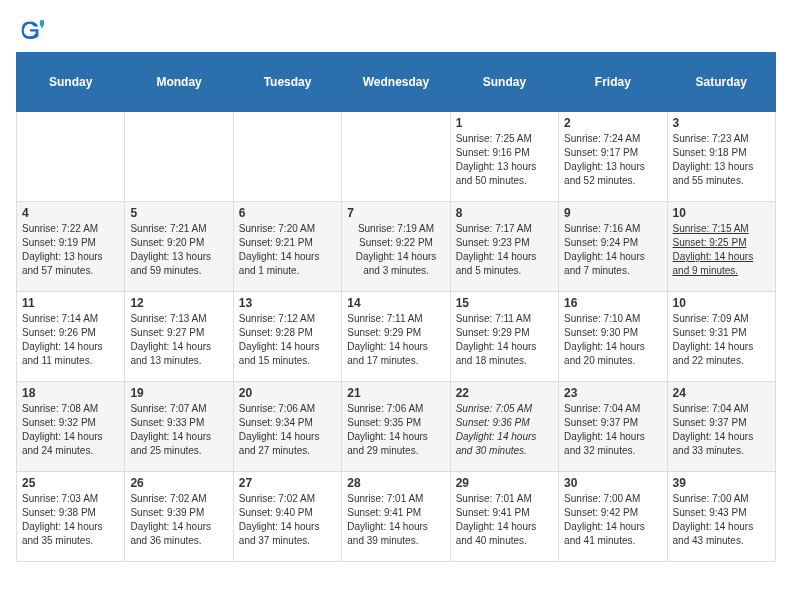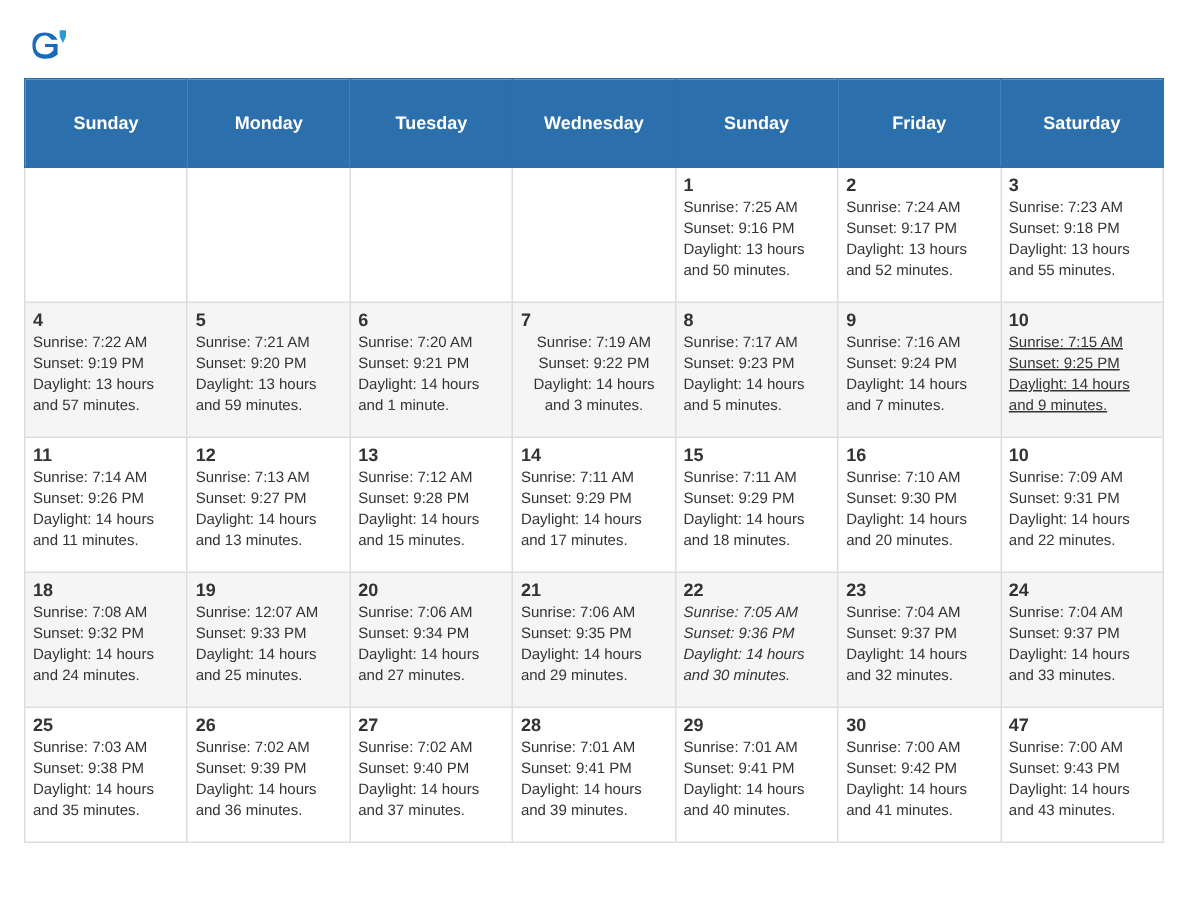--- a/index.html
+++ b/index.html
@@ -261,21 +261,21 @@
       <tr>
         <td>
           <span class="day-num">18</span>
           <div class="cell-info" style="white-space: pre-line;">Sunrise: 7:08 AM
 Sunset: 9:32 PM
 Daylight: 14 hours
 and 24 minutes.</div>
         </td>
         <td>
           <span class="day-num">19</span>
-          <div class="cell-info" style="white-space: pre-line;">Sunrise: 12:07 AM
+          <div class="cell-info" style="white-space: pre-line;">Sunrise: 7:07 AM
 Sunset: 9:33 PM
 Daylight: 14 hours
 and 25 minutes.</div>
         </td>
         <td>
           <span class="day-num">20</span>
           <div class="cell-info" style="white-space: pre-line;">Sunrise: 7:06 AM
 Sunset: 9:34 PM
 Daylight: 14 hours
 and 27 minutes.</div>
@@ -346,21 +346,21 @@
 and 40 minutes.</div>
         </td>
         <td>
           <span class="day-num">30</span>
           <div class="cell-info" style="white-space: pre-line;">Sunrise: 7:00 AM
 Sunset: 9:42 PM
 Daylight: 14 hours
 and 41 minutes.</div>
         </td>
         <td>
-          <span class="day-num">47</span>
+          <span class="day-num">39</span>
           <div class="cell-info" style="white-space: pre-line;">Sunrise: 7:00 AM
 Sunset: 9:43 PM
 Daylight: 14 hours
 and 43 minutes.</div>
         </td>
       </tr>
     </tbody>
 </table>
 
 </body></html>

